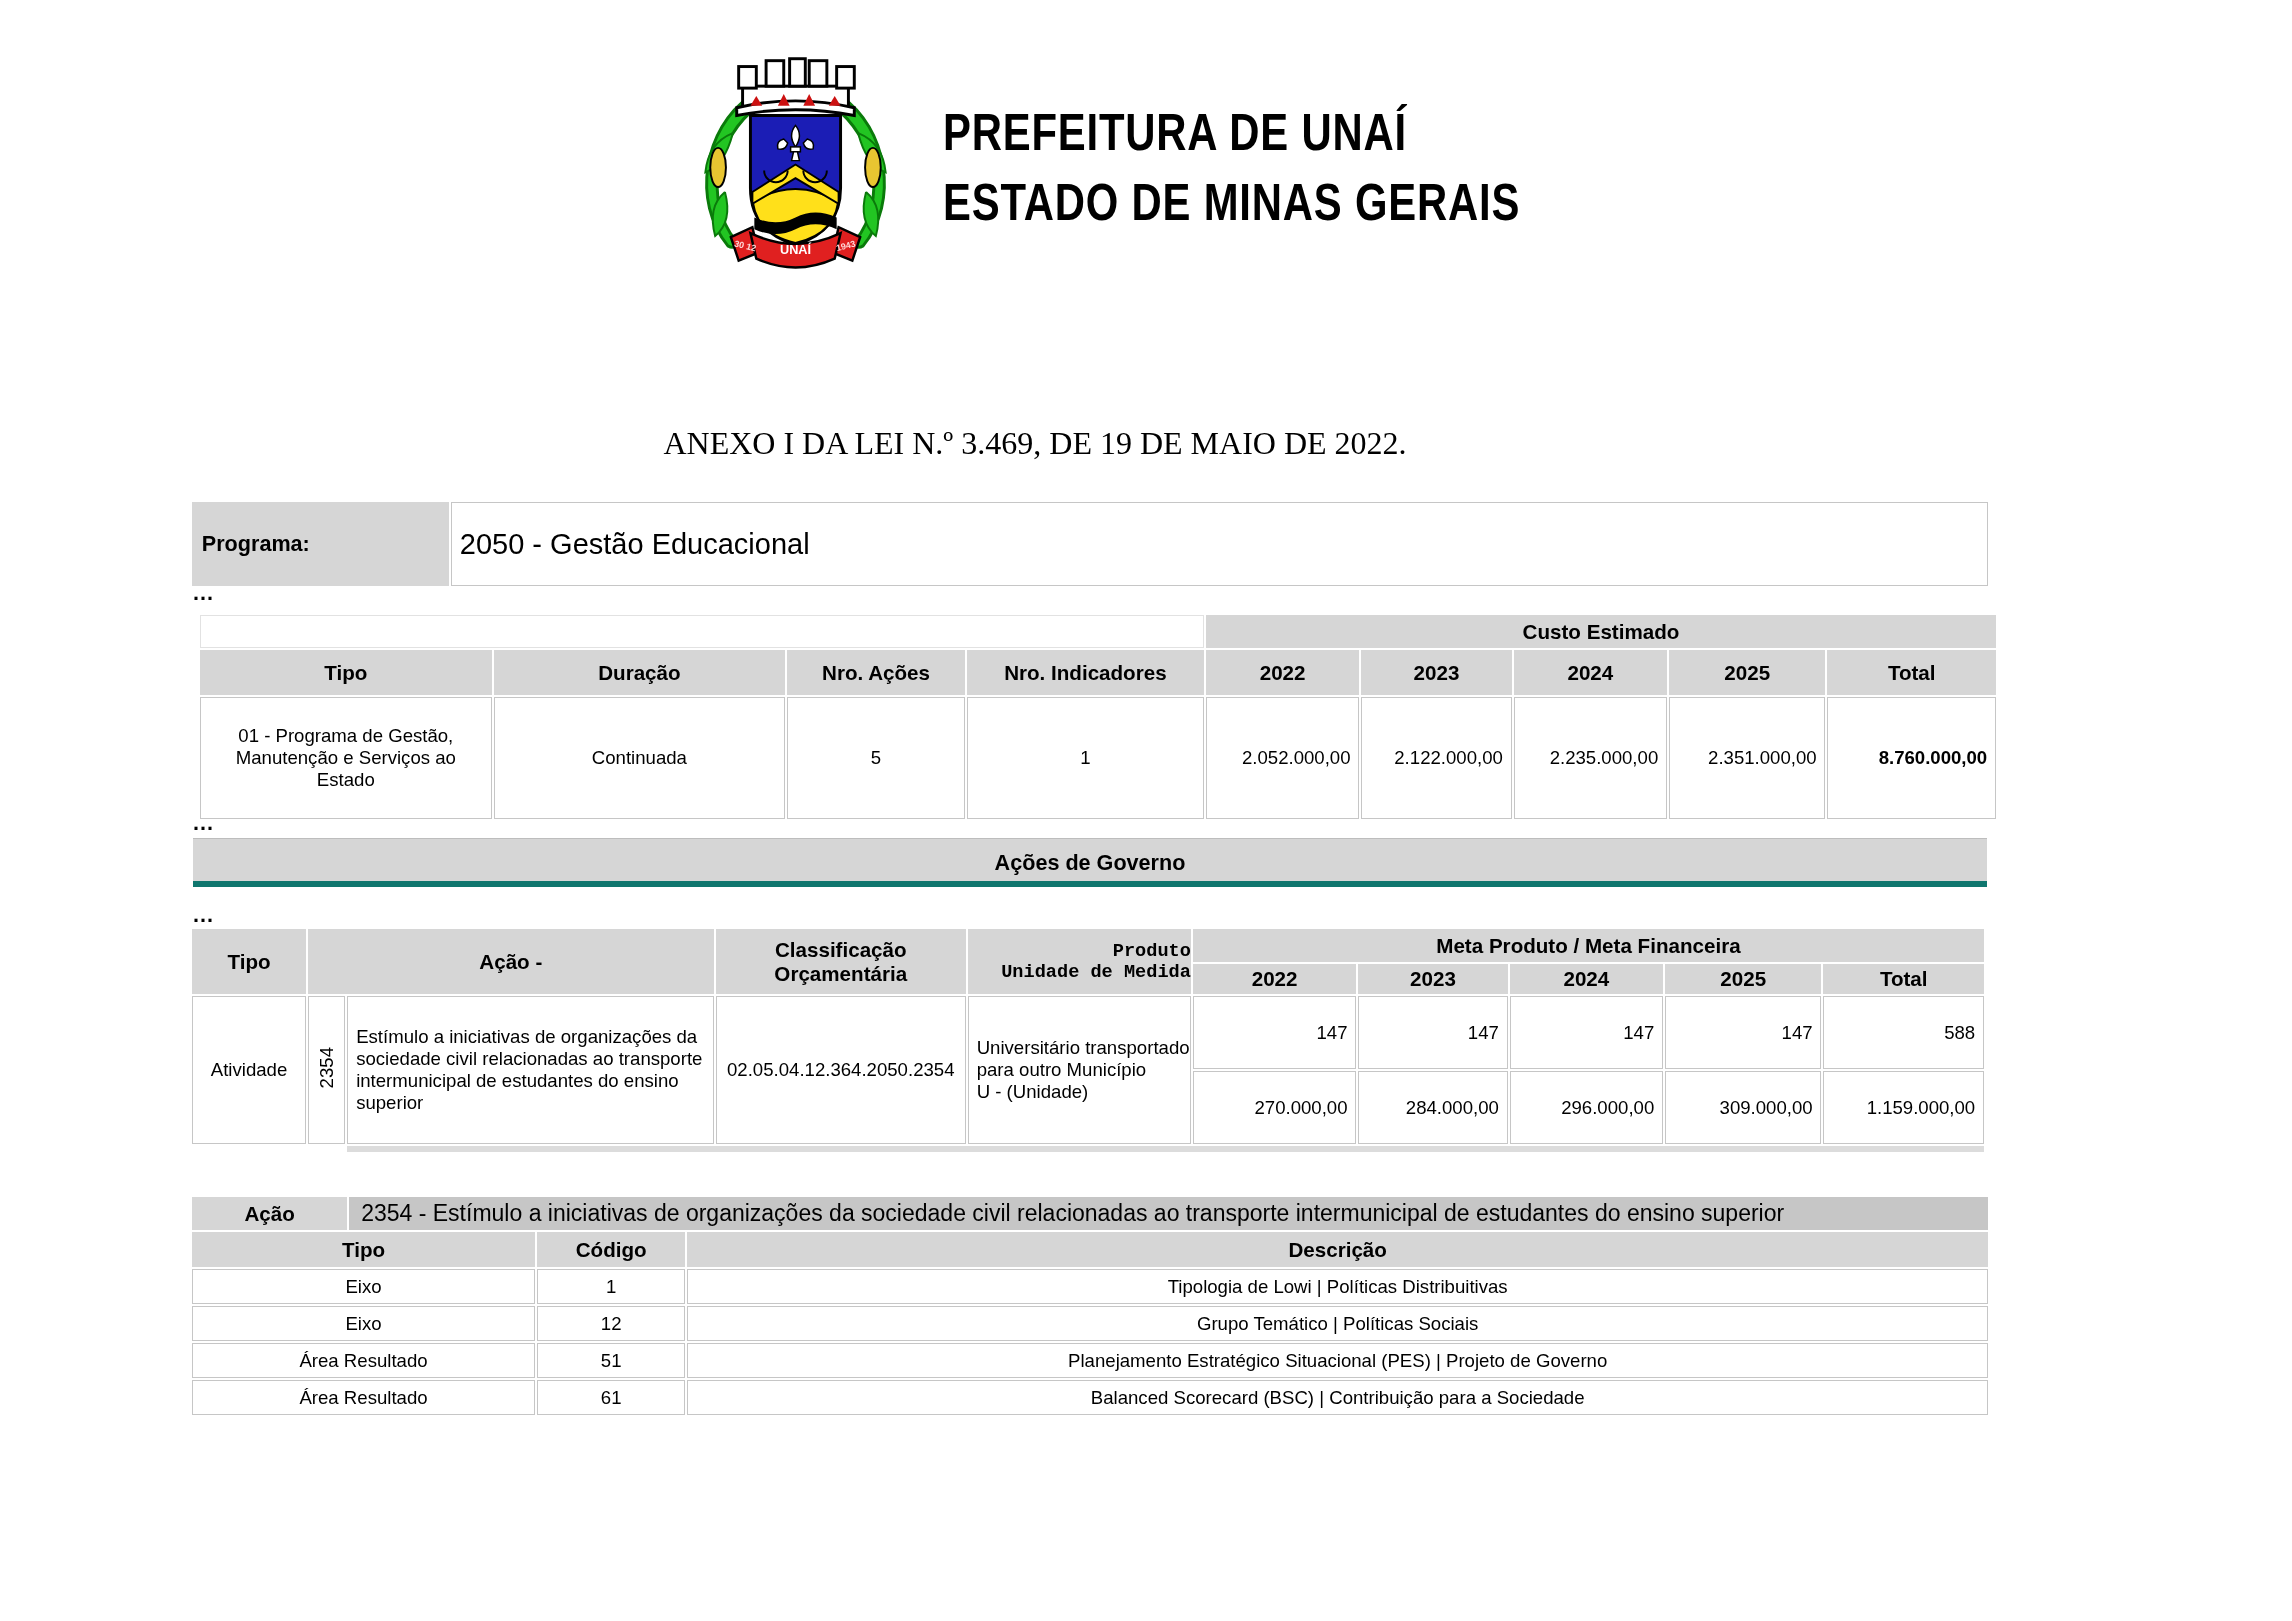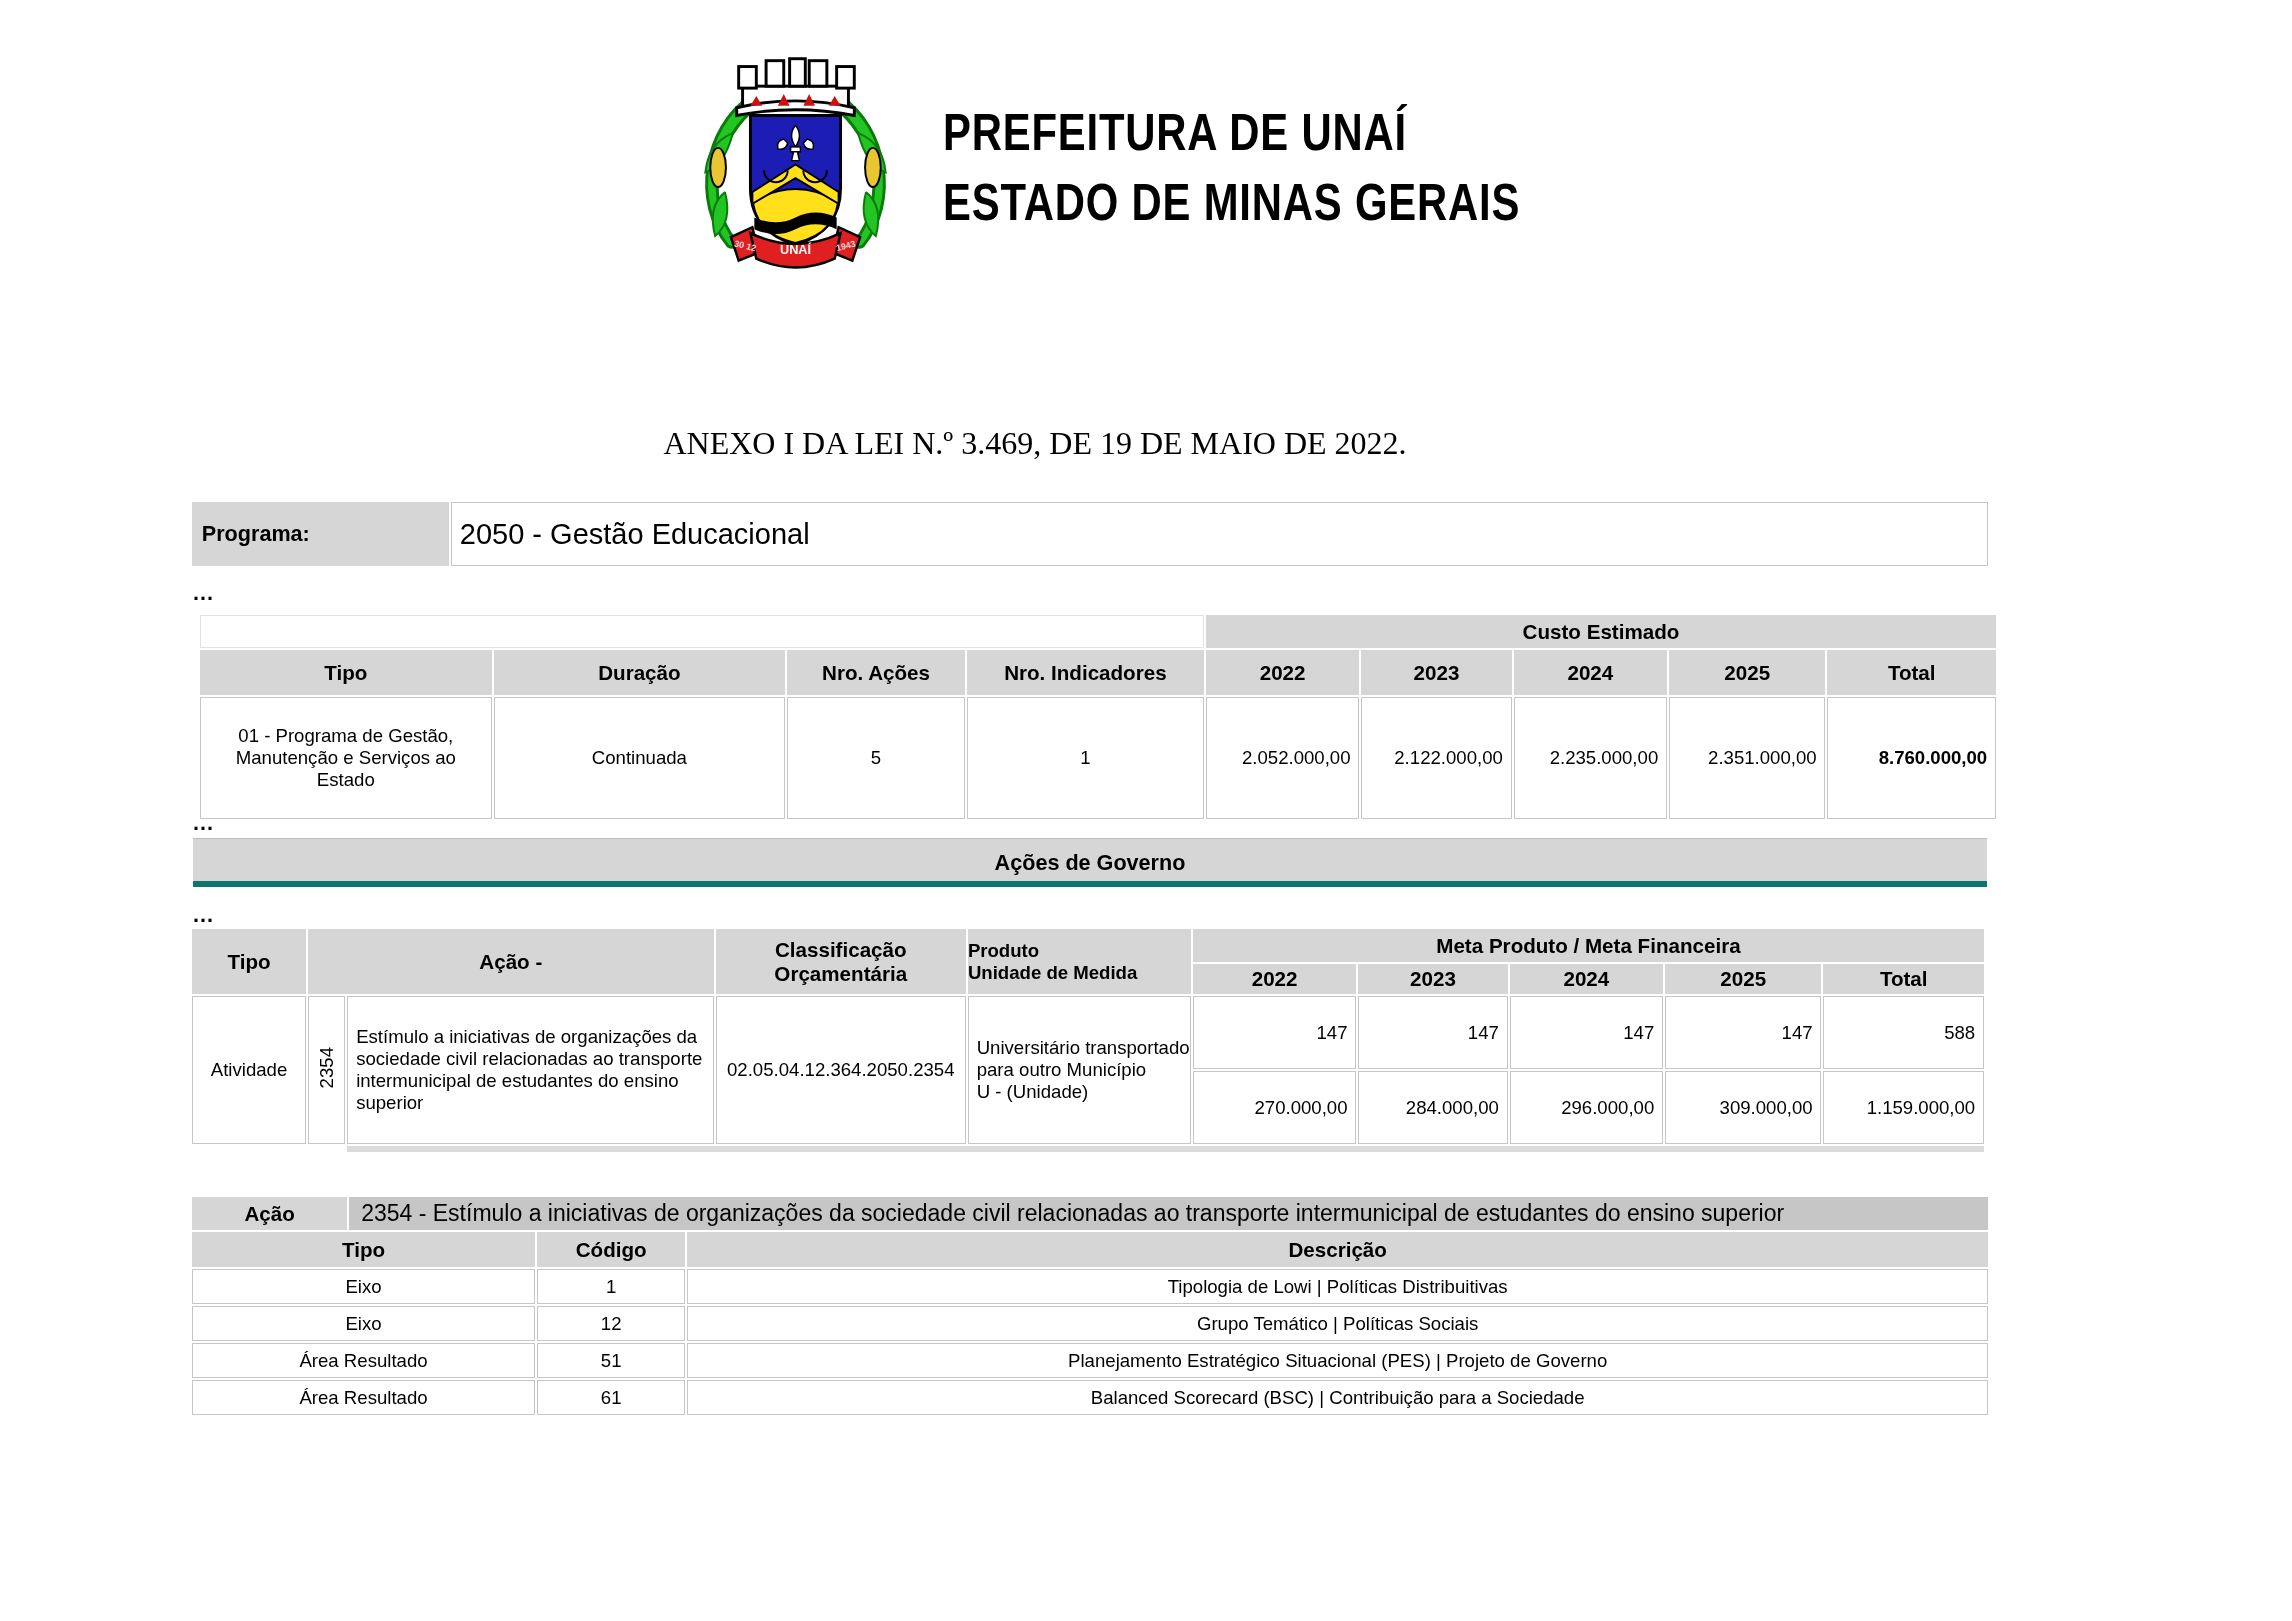--- a/index.html
+++ b/index.html
@@ -14,21 +14,21 @@
   
   .org-title { font-weight:900; font-size:51px; letter-spacing:1px;
     transform:scaleX(.82); transform-origin:left center; line-height:70px; white-space:nowrap; }
 
   .doc-title { font-family:"Liberation Serif", serif; font-size:32px; text-align:center; }
 
   
   table { border-collapse:separate; border-spacing:2.9px; table-layout:fixed; }
   td { overflow:hidden; vertical-align:middle; }
   .h  { background:#d6d6d6; font-weight:bold; font-size:20.6px; text-align:center; vertical-align:middle; }
-  .h2 { background:#d6d6d6; font-weight:bold; font-size:19.6px; text-align:left; vertical-align:middle; }
+  .h2 { background:#d6d6d6; font-weight:bold; font-size:19.6px; text-align:right; vertical-align:middle;font-family:Liberation Mono, monospace; }
   .c  { background:#ffffff; border:1px solid #c6c6c6; font-size:18.6px; text-align:center; }
   .num { text-align:right; padding-right:7.8px; }
   .left { text-align:left; padding-left:7.8px; }
   .pre { white-space:pre-line; }
   .ghost { background:transparent; border:none; }
   .bold { font-weight:bold; }
   .thinstrip { background:#dcdcdc; }
 
   .ellipsis { font-size:21.6px; font-weight:bold; letter-spacing:1px; }
 
@@ -108,21 +108,21 @@
 </div>
 
 <div class="abs doc-title" style="left:0; top:425px; width:1987px; padding-left:83px;">ANEXO I DA LEI N.º 3.469, DE 19 DE MAIO DE 2022.</div>
 
 <table class="abs" style="left:190px; top:500px; width:1800px;">
   <colgroup>
       <col style="width:257px">
       <col>
     </colgroup>
   <tbody>
-      <tr style="height:64px;">
+      <tr style="height:84px;">
     <td class="h" style="text-align:left; padding-left:9.8px; font-size:21.6px;">Programa:</td>
     <td class="c left" style="font-size:29px; vertical-align:middle;">2050 - Gestão Educacional</td>
   </tr>
 </tbody>
   </table>
 
 <div class="abs ellipsis" style="left:193px; top:580px;">...</div>
 
 <table class="abs" style="left:198px; top:613px; width:1800px;">
   <colgroup>

